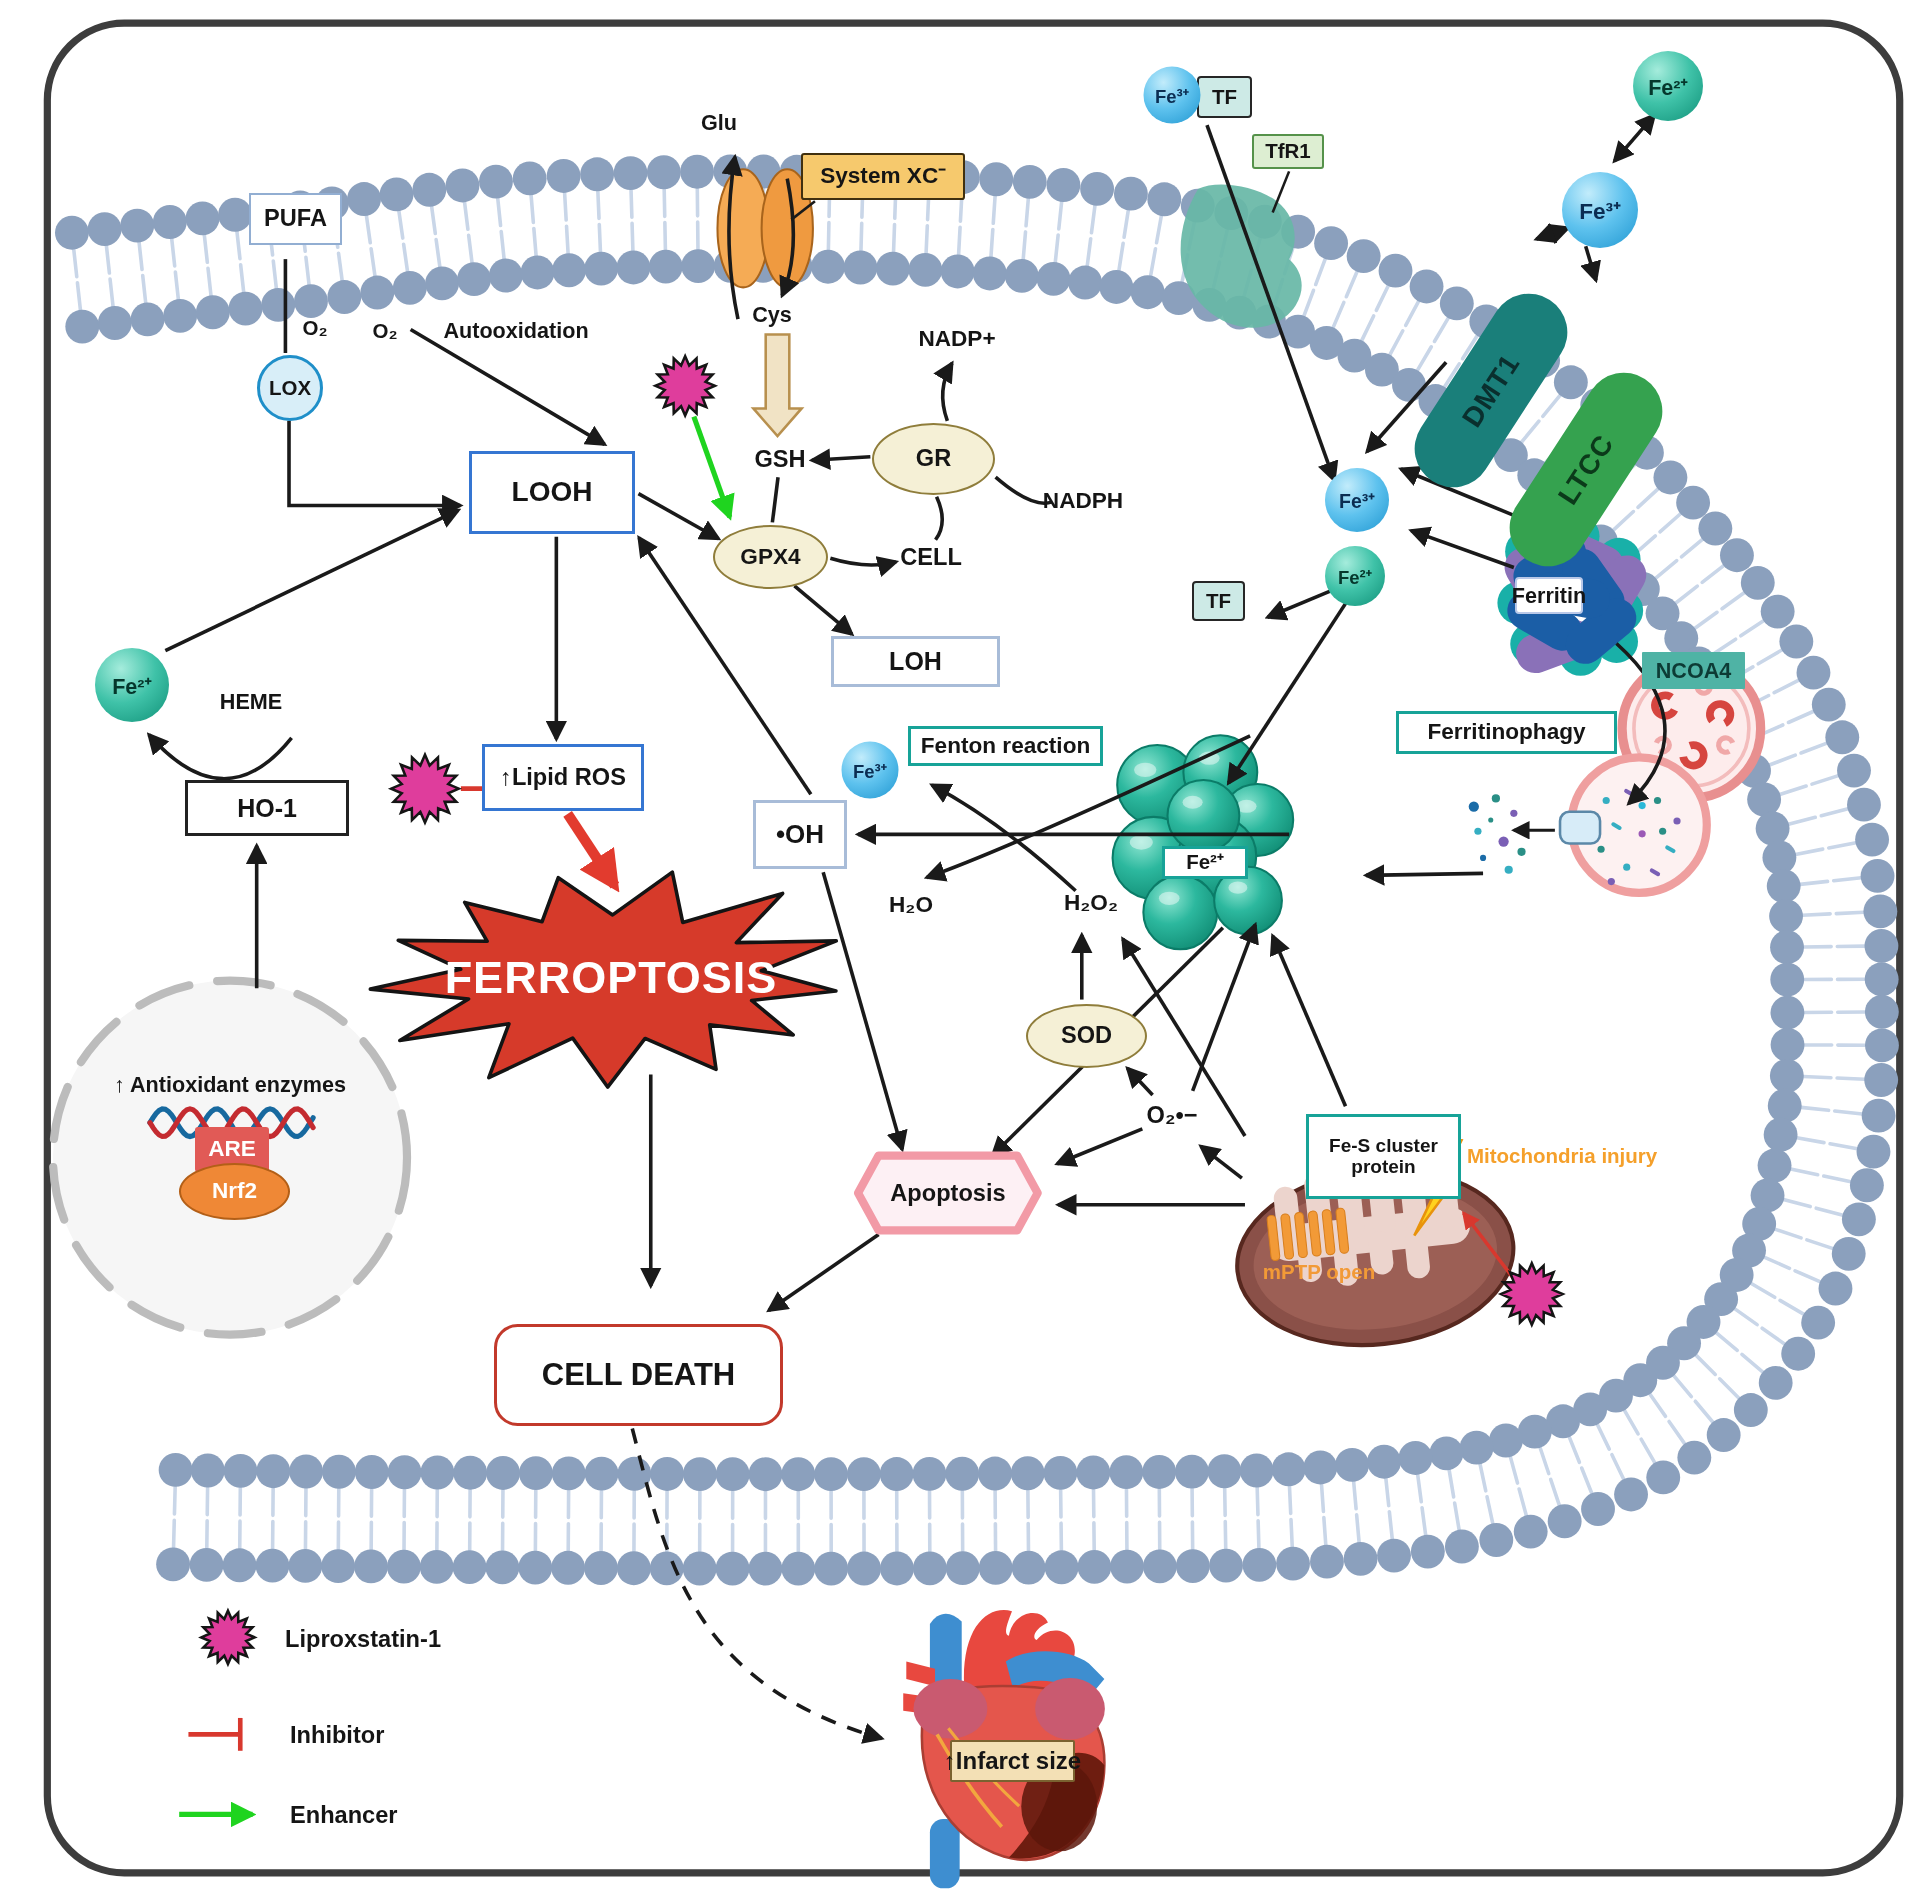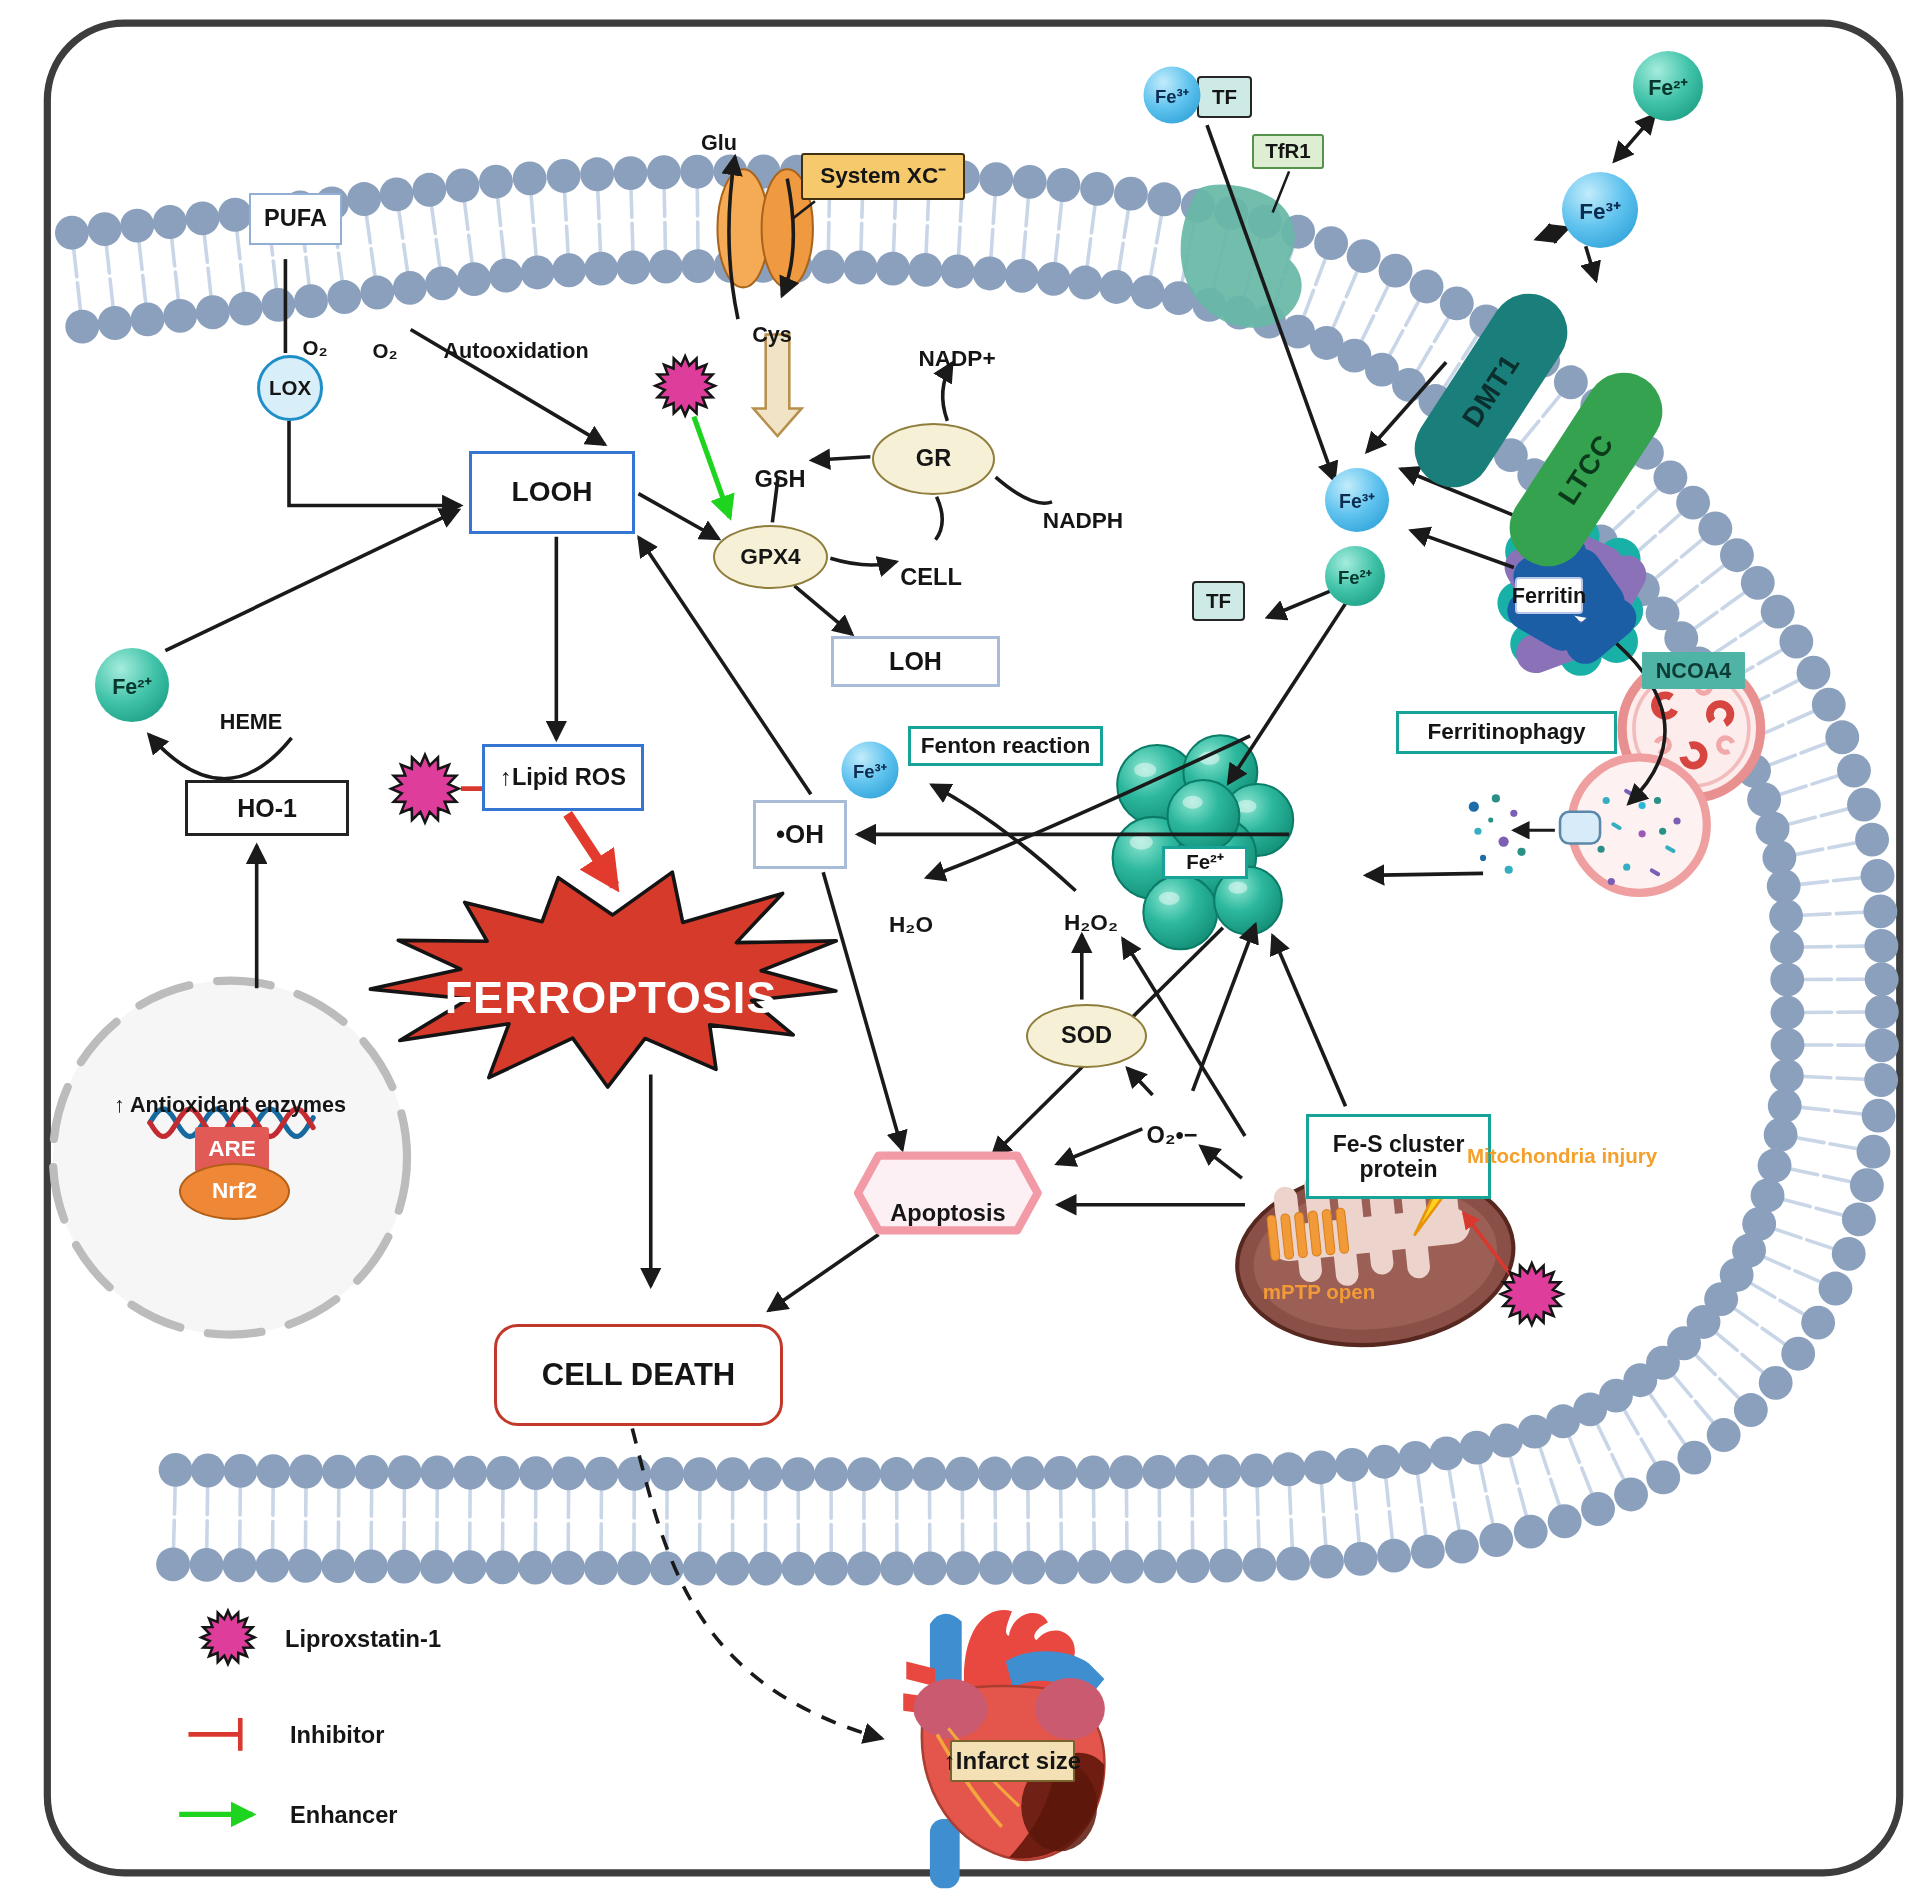--- a/index.html
+++ b/index.html
@@ -1,20 +1,20 @@
 <!DOCTYPE html>
 <html style="font-size:8.2px"><head>
 <meta charset="utf-8">
 <style>
   html,body{margin:0;padding:0;}
   body{width:1926px;height:1896px;position:relative;background:#fff;
        font-family:"Liberation Sans",sans-serif;overflow:hidden;}
   #diagram{position:absolute;left:0;top:0;z-index:1;}
   .lbl{position:absolute;transform:translate(-50%,-50%);font-weight:bold;color:#151515;
-       white-space:nowrap;z-index:3;line-height:1.05;margin-top:20px;}
+       white-space:nowrap;z-index:3;line-height:1.05;}
   .lblL{position:absolute;transform:translate(0,-50%);font-weight:bold;color:#151515;
        white-space:nowrap;z-index:3;}
   .bx{position:absolute;background:#fff;display:flex;flex-direction:column;align-items:center;
       justify-content:center;font-weight:bold;color:#151515;z-index:2;box-sizing:border-box;
       white-space:nowrap;line-height:1.08;}
   .sph{position:absolute;border-radius:50%;display:flex;align-items:center;justify-content:center;
       font-weight:bold;z-index:2;transform:translate(-50%,-50%);box-sizing:border-box;}
   .sph.blue{background:radial-gradient(circle at 35% 28%,#c2ecfb,#5ec2ee 48%,#1f96d0);color:#0b2d52;}
   .sph.teal{background:radial-gradient(circle at 35% 28%,#a5ecdc,#3fc2a8 48%,#0f9077);color:#05372c;}
   .pill{position:absolute;display:flex;align-items:center;justify-content:center;font-weight:bold;
@@ -764,21 +764,21 @@
   </div>
 <div class="bx" style="left:753px;top:800px;width:94px;height:69px;border:3.1px solid #a8bcd8;font-size:26px">
     <span>•OH</span>
   </div>
 <div class="bx" style="left:908px;top:726px;width:195px;height:40px;border:3.6px solid #17a398;font-size:22.6px">
     <span>Fenton reaction</span>
   </div>
 <div class="bx" style="left:1162px;top:846px;width:86px;height:33px;border:3.1px solid #17a398;font-size:20.5px">
     <span>Fe²⁺</span>
   </div>
-<div class="bx" style="left:1306px;top:1114px;width:185px;height:85px;border:3.6px solid #17a398;font-size:23px">
+<div class="bx" style="left:1306px;top:1114px;width:155px;height:85px;border:3.6px solid #17a398;font-size:19px">
     <span>Fe-S cluster</span>
     <span>protein</span>
   </div>
 <div class="bx" style="left:1396px;top:711px;width:221px;height:43px;border:3.6px solid #17a398;font-size:22.6px">
     <span>Ferritinophagy</span>
   </div>
 <div class="bx" style="left:801px;top:153px;width:164px;height:47px;border:2.6px solid #40300f;background:#f6c96d;font-size:22.6px;border-radius:3.1px">
     <span>System XC⁻</span>
   </div>
 <div class="bx" style="left:1197px;top:76px;width:55px;height:42px;border:2.6px solid #262626;background:#cdeae6;font-size:20.5px;border-radius:4.1px">

